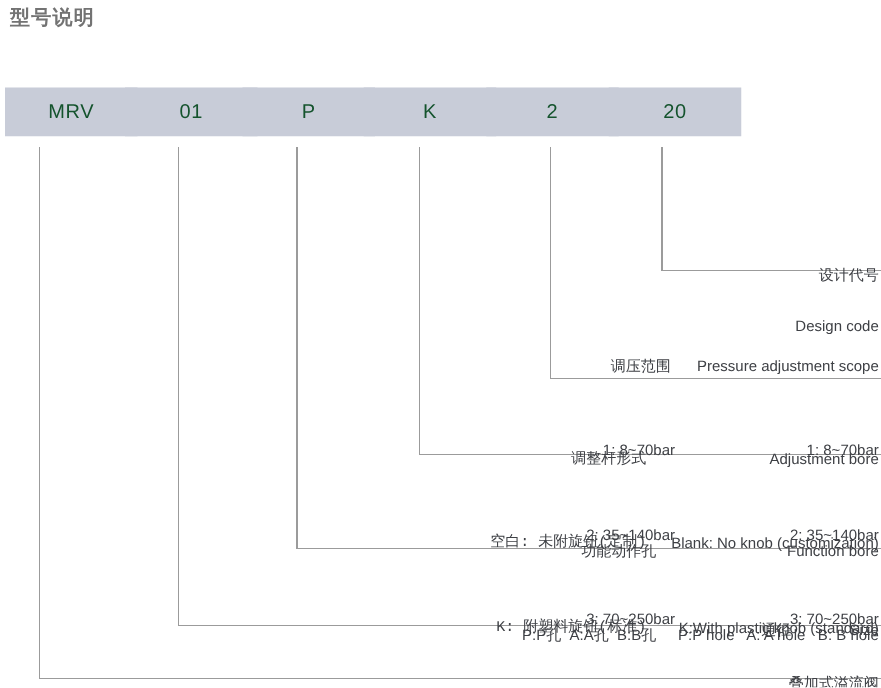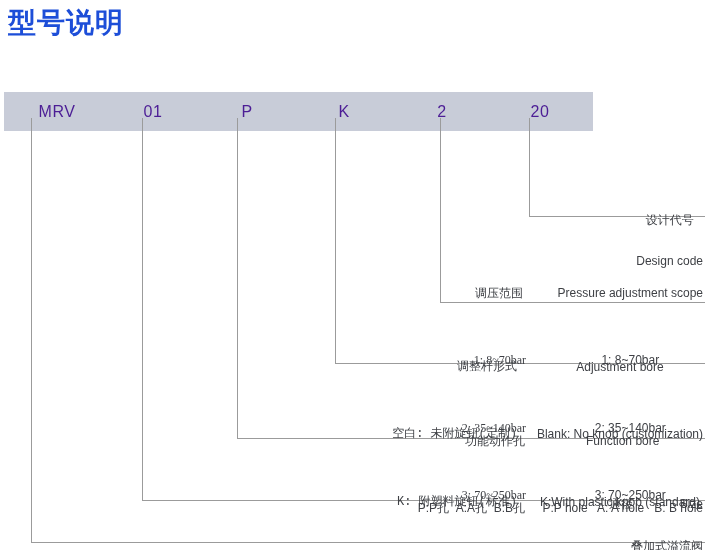--- a/index.html
+++ b/index.html
@@ -2,36 +2,36 @@
 <html style="--box-fill: #c8ccd8;"><head>
 <meta charset="utf-8">
 <style>
   html,body { margin:0; padding:0; background:#ffffff; }
   .canvas {
     position:relative; width:705px; height:550px; background:#fff;
     font-family:"Liberation Sans", sans-serif; color:#3e4045; overflow:hidden;
   }
   .title {
     position:absolute; left:8px; top:4px; margin:0;
-    font-size:28px; font-weight:700; letter-spacing:1px; color:#1d4ed8;
+    font-size:16px; font-weight:700; letter-spacing:1px; color:#737373;
   }
   .mbox {
-    position:absolute; top:92px; width:106px; height:39px;
+    position:absolute; top:70px; width:106px; height:39px;
     background:var(--box-fill,#c8ccd8);
     display:flex; align-items:center; justify-content:center;
-    font-size:16px; letter-spacing:0.5px; color:#4c1d95;
+    font-size:16px; letter-spacing:0.5px; color:#14532d;
   }
   .lines { position:absolute; left:0; top:0; }
   .block {
     position:absolute; right:2px;
-    font-size:12px; line-height:13.5px; text-align:center; white-space:pre;
+    font-size:12px; line-height:13.5px; text-align:right; white-space:pre;
   }
   .brow { position:relative; }
   .c1 { position:absolute; white-space:pre; }
-  .o163 { right:177px;font-family:Liberation Serif, serif; }
+  .o163 { right:163px; }
   .o186 { right:186px;font-family:Liberation Mono, monospace; }
   .o178 { right:178px; }
   .o70  { right:70px; }
 </style>
 </head>
 <body>
 
 <div class="canvas">
 
   <h1 class="title">型号说明</h1>

